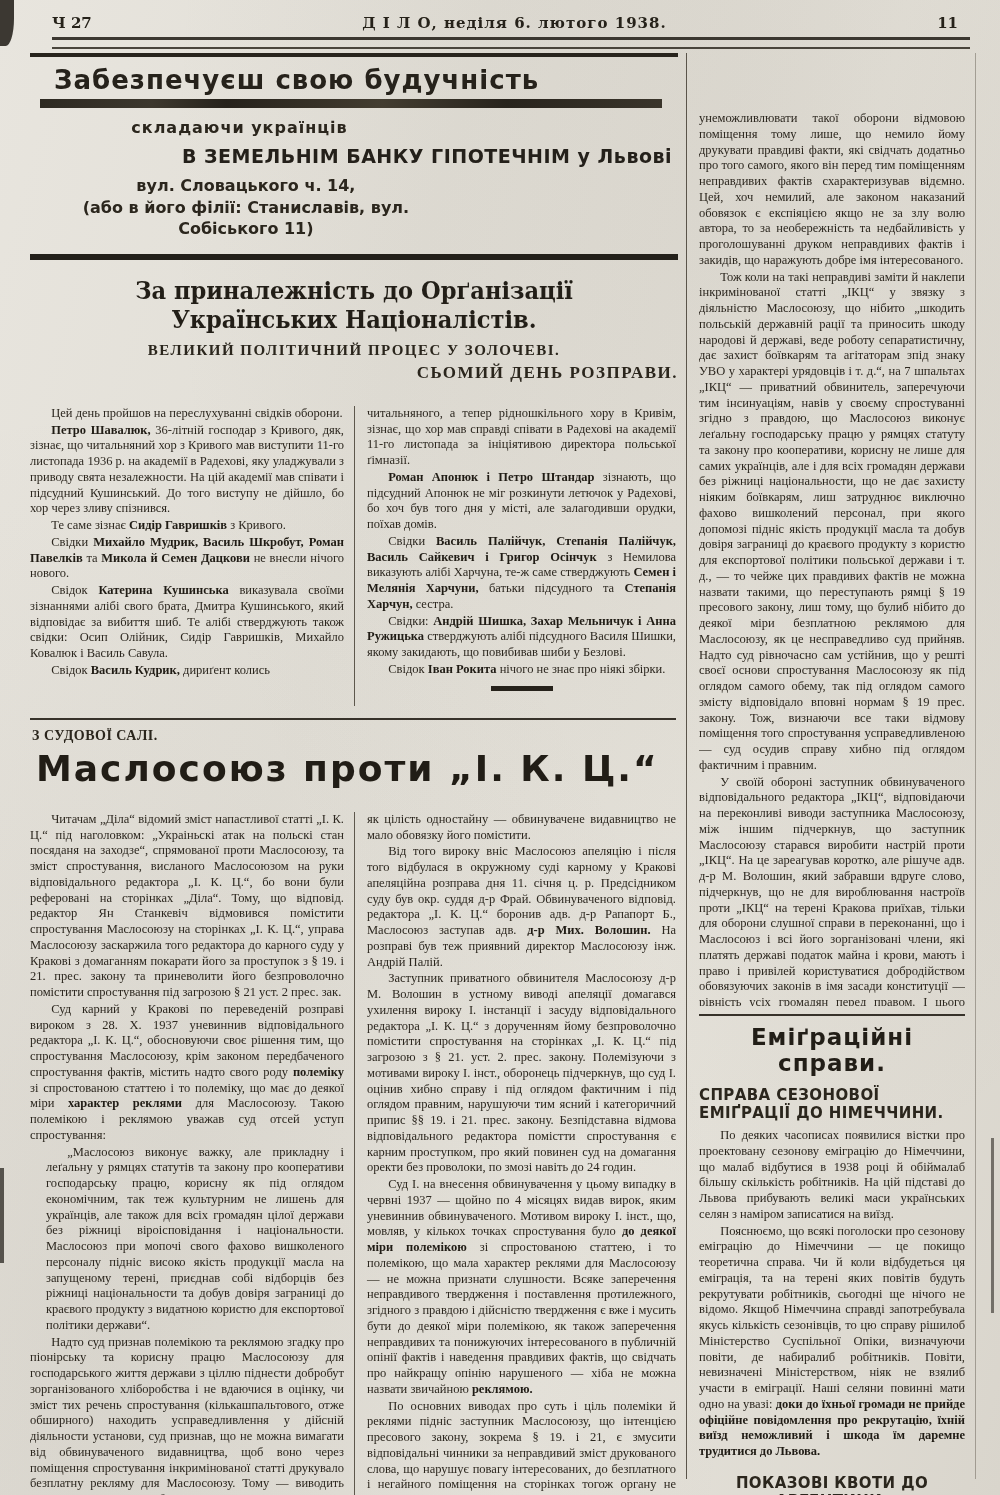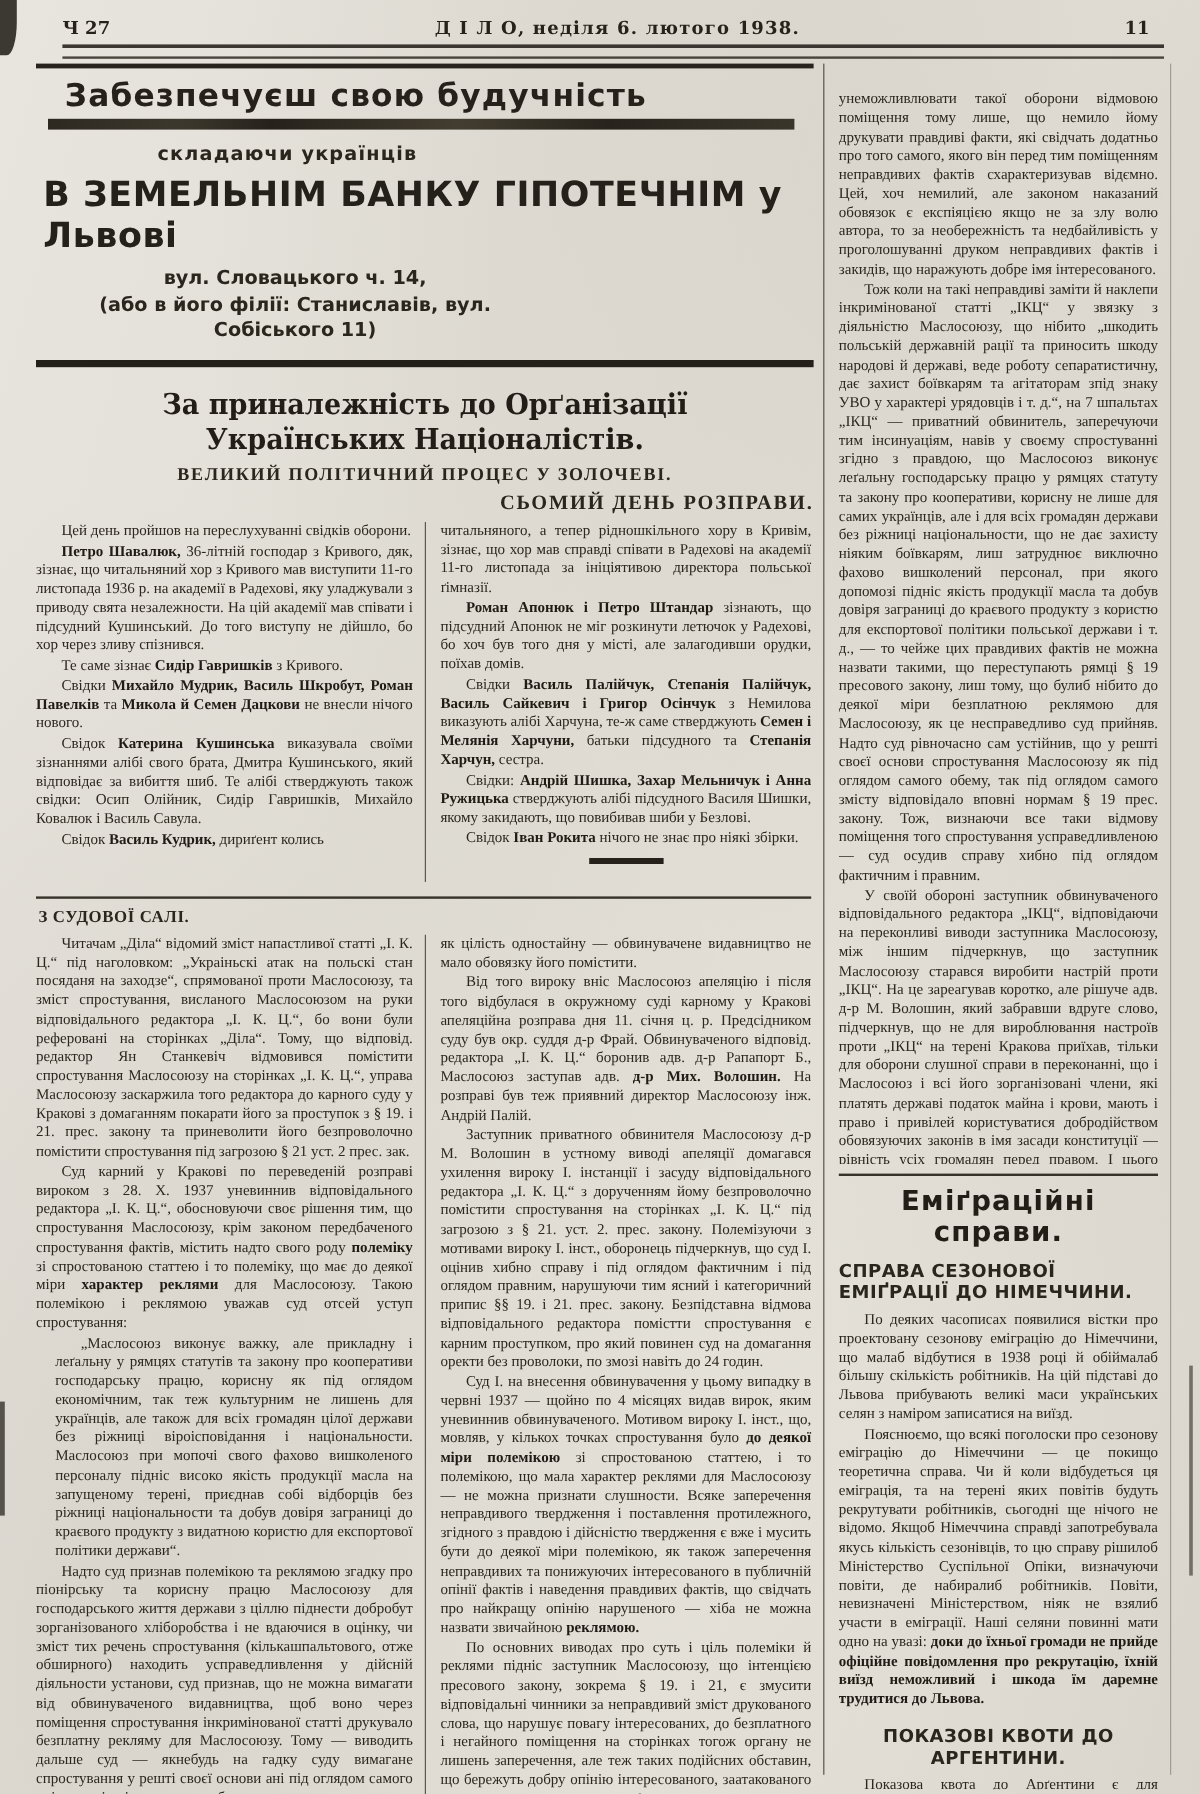--- a/index.html
+++ b/index.html
@@ -24,46 +24,46 @@
   .left-zone{width:648px;flex:none;padding-right:8px;}
   .right-zone{flex:1;border-left:1px solid #5a544a;border-right:1px solid rgba(90,84,74,.45);
     padding:22px 10px 0 12px;box-sizing:border-box;}
   
   .ad{border-top:4px solid #28241d;border-bottom:6px solid #23201a;padding:8px 6px 14px 6px;}
   .ad-l1{font-family:"DejaVu Sans",sans-serif;font-weight:bold;font-size:26px;
     letter-spacing:1px;color:#26221b;padding-left:18px;}
   .ad-bar{height:9px;margin:4px 10px 10px 4px;
     background:linear-gradient(90deg,#2d2921 0%,#3d382e 18%,#26221b 30%,#433d31 55%,#28241d 75%,#3a352b 100%);}
   .ad-mid{width:64%;text-align:center;font-family:"DejaVu Sans",sans-serif;font-weight:bold;font-size:16px;letter-spacing:1px;}
-  .ad-l3{text-align:left;font-family:"DejaVu Sans",sans-serif;font-weight:bold;font-size:29px;letter-spacing:.5px;margin:8px 0 8px 0;color:#24201a;}
+  .ad-l3{text-align:right;font-family:"DejaVu Sans",sans-serif;font-weight:bold;font-size:19px;letter-spacing:.5px;margin:8px 0 8px 0;color:#24201a;}
   .ad-addr{width:66%;text-align:center;font-family:"DejaVu Sans",sans-serif;font-weight:bold;font-size:16px;line-height:1.35;}
   
   .a1-head{font-family:"DejaVu Serif",serif;font-weight:bold;font-size:24px;text-align:center;
     margin:16px 0 8px 0;transform:scaleX(.94);color:#221e17;}
   .a1-sub{font-weight:bold;font-size:15px;text-align:center;letter-spacing:1.5px;margin:2px 0;}
   .a1-sub2{font-weight:bold;font-size:17px;text-align:right;letter-spacing:1.5px;margin:4px 0 2px;}
-  .cols{display:flex;margin-top:6px;}
+  .cols{display:flex;margin-top:23px;}
   .col{width:50%;box-sizing:border-box;padding-right:10px;overflow:hidden;}
   .col + .col{border-left:1px solid #5d574c;padding-left:12px;padding-right:2px;}
   .a1-cols{height:300px;}
   .a2-cols{height:822px;}
   
   .para{margin:0 0 1px 0;text-indent:1.7em;font-size:12.5px;line-height:1.26;text-align:justify;color:#2c2newline71f;}
   .para{color:#2c271f;}
   .para.noindent{text-indent:0;}
   .para.quote{padding-left:16px;}
   .para b{color:#201c15;}
   .endbar{width:62px;height:5px;background:#26221b;margin:8px auto 0 auto;}
   .hr1{height:2px;background:#37322a;margin:12px 2px 8px 0;}
   
   .kicker{font-weight:bold;font-size:14px;letter-spacing:.5px;margin:2px 0 0 2px;}
   .a2-head{font-family:"DejaVu Sans",sans-serif;font-weight:bold;font-size:36px;letter-spacing:2px;
     margin:4px 0 12px 6px;color:#211d16;white-space:nowrap;}
   
-  .r-article{height:895px;overflow:hidden;}
+  .r-article{height:895px;overflow:hidden;margin-top:36px;}
   .emi{border-top:2px solid #37322a;margin-top:8px;padding-top:6px;overflow:hidden;height:505px;}
   .emi-title{font-family:"DejaVu Sans",sans-serif;font-weight:bold;font-size:23px;text-align:center;
     letter-spacing:1px;margin:2px 0 10px 0;color:#221e17;}
   .emi-h{font-family:"DejaVu Sans",sans-serif;font-weight:bold;font-size:15px;letter-spacing:.4px;margin:4px 0 6px 0;}
   .emi-h.center{text-align:center;margin-top:14px;}
   
   .smudge{position:absolute;background:#1d1a14;opacity:.8;}
   .sm1{left:0;top:0;width:14px;height:46px;border-radius:0 0 60% 0;opacity:.85;}
   .sm2{left:0;top:1168px;width:4px;height:95px;opacity:.7;}
   .sm3{right:6px;top:1138px;width:3px;height:175px;opacity:.55;}
@@ -121,20 +121,21 @@
               </div>
             <div class="endbar"></div>
           </div>
         </div>
       </div>
 
       <div class="hr1"></div>
 
       <div>
         <div class="kicker">З СУДОВОЇ САЛІ.</div>
+        <div class="a2-head">Маслосоюз проти „І. К. Ц.“</div>
         <div class="cols a2-cols">
           <div class="col">
               <p class="para">Читачам „Діла“ відомий зміст напастливої статті „І. К. Ц.“ під наголовком: „Украіньскі атак на польскі стан посяданя на заходзе“, спрямованої проти Маслосоюзу, та зміст спростування, висланого Маслосоюзом на руки відповідального редактора „І. К. Ц.“, бо вони були реферовані на сторінках „Діла“. Тому, що відповід. редактор Ян Станкевіч відмовився помістити спростування Маслосоюзу на сторінках „І. К. Ц.“, управа Маслосоюзу заскаржила того редактора до карного суду у Кракові з домаганням покарати його за проступок з § 19. і 21. прес. закону та приневолити його безпроволочно помістити спростування під загрозою § 21 уст. 2 прес. зак.</p>
               <p class="para">Суд карний у Кракові по переведеній розправі вироком з 28. X. 1937 уневиннив відповідального редактора „І. К. Ц.“, обосновуючи своє рішення тим, що спростування Маслосоюзу, крім законом передбаченого спростування фактів, містить надто свого роду <b>полеміку</b> зі спростованою статтею і то полеміку, що має до деякої міри <b>характер реклями</b> для Маслосоюзу. Такою полемікою і реклямою уважав суд отсей уступ спростування:</p>
               <p class="para quote">„Маслосоюз виконує важку, але прикладну і леґальну у рямцях статутів та закону про кооперативи господарську працю, корисну як під оглядом економічним, так теж культурним не лишень для українців, але також для всіх громадян цілої держави без ріжниці віроісповідання і національности. Маслосоюз при мопочі свого фахово вишколеного персоналу підніс високо якість продукції масла на запущеному терені, приєднав собі відборців без ріжниці національности та добув довіря заграниці до краєвого продукту з видатною користю для експортової політики держави“.</p>
               <p class="para">Надто суд признав полемікою та реклямою згадку про піонірську та корисну працю Маслосоюзу для господарського життя держави з ціллю піднести добробут зорганізованого хліборобства і не вдаючися в оцінку, чи зміст тих речень спростування (кількашпальтового, отже обширного) находить усправедливлення у дійсній діяльности установи, суд признав, що не можна вимагати від обвинуваченого видавництва, щоб воно через поміщення спростування інкримінованої статті друкувало безплатну рекляму для Маслосоюзу. Тому — виводить дальше суд — якнебудь на гадку суду вимагане спростування у решті своєї основи ані під оглядом самого змісту ані під оглядом обєму не переступило норм, передбачених в арт. 19. прес. зак., то — з огляду на потребу трактувати його</p>
             </div>
           <div class="col">
               <p class="para noindent">як цілість одностайну — обвинувачене видавництво не мало обовязку його помістити.</p>
               <p class="para">Від того вироку вніс Маслосоюз апеляцію і після того відбулася в окружному суді карному у Кракові апеляційна розправа дня 11. січня ц. р. Предсідником суду був окр. суддя д-р Фрай. Обвинуваченого відповід. редактора „І. К. Ц.“ боронив адв. д-р Рапапорт Б., Маслосоюз заступав адв. <b>д-р Мих. Волошин.</b> На розправі був теж приявний директор Маслосоюзу інж. Андрій Палій.</p>

